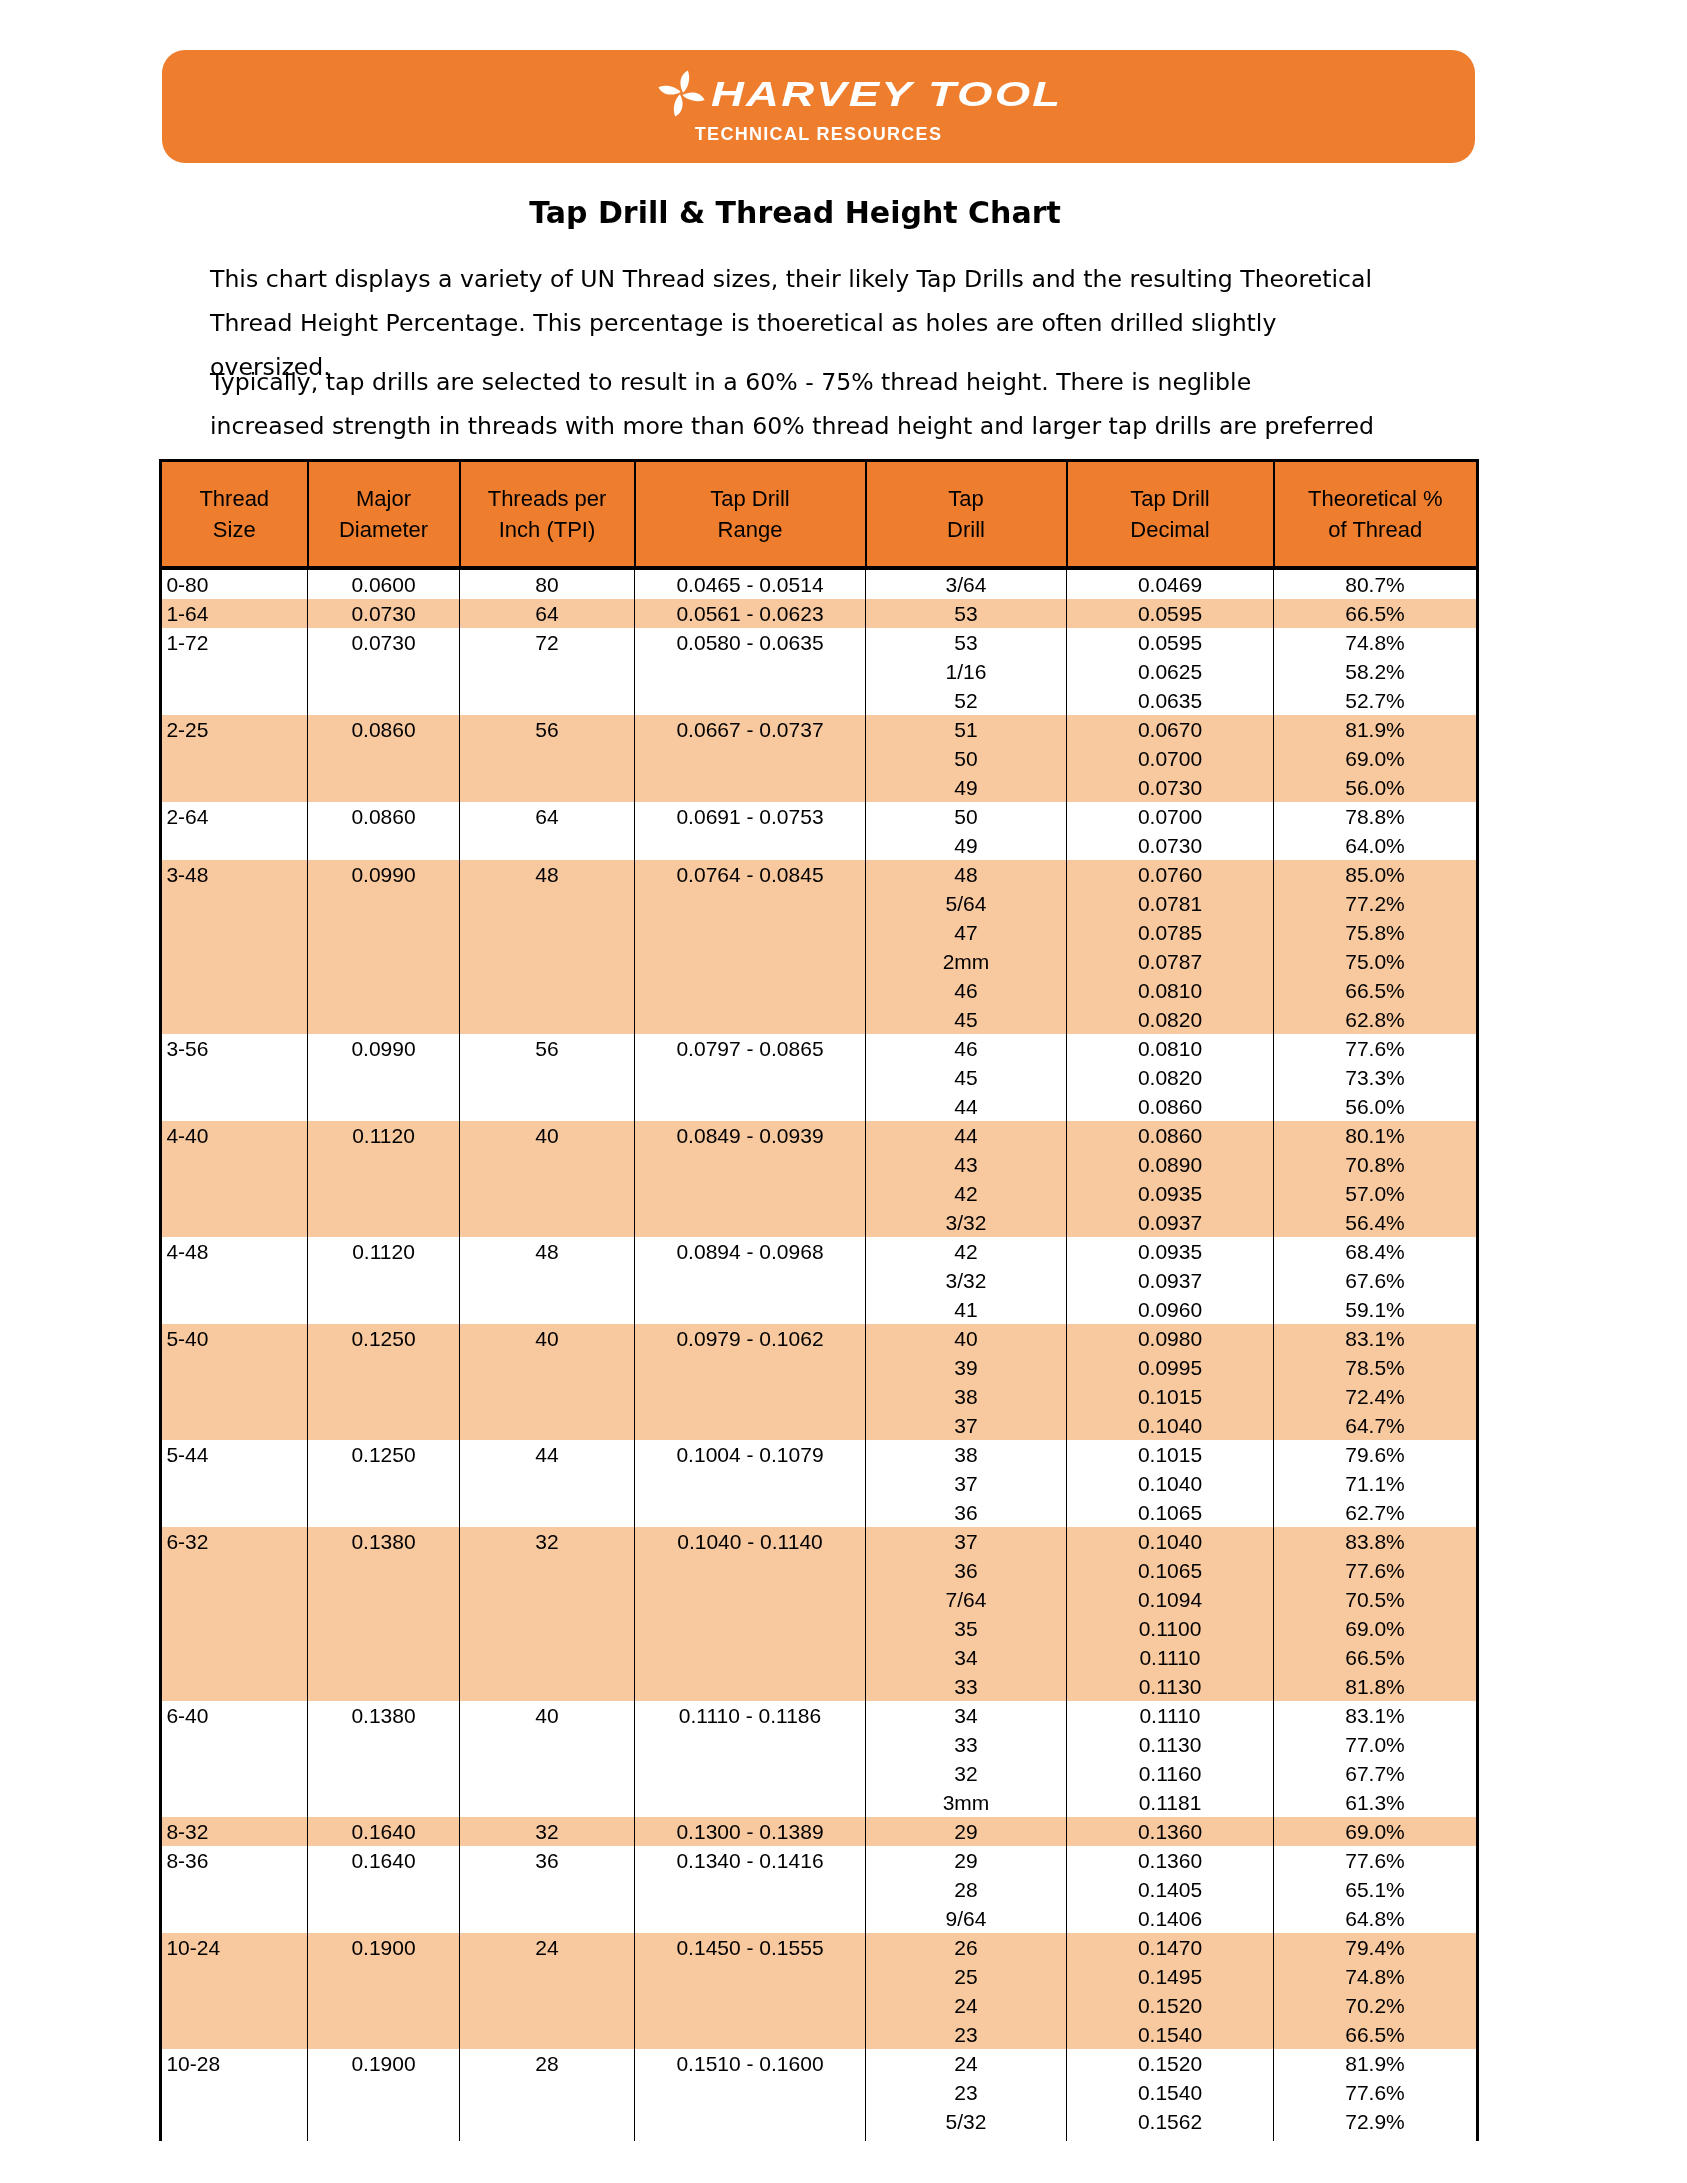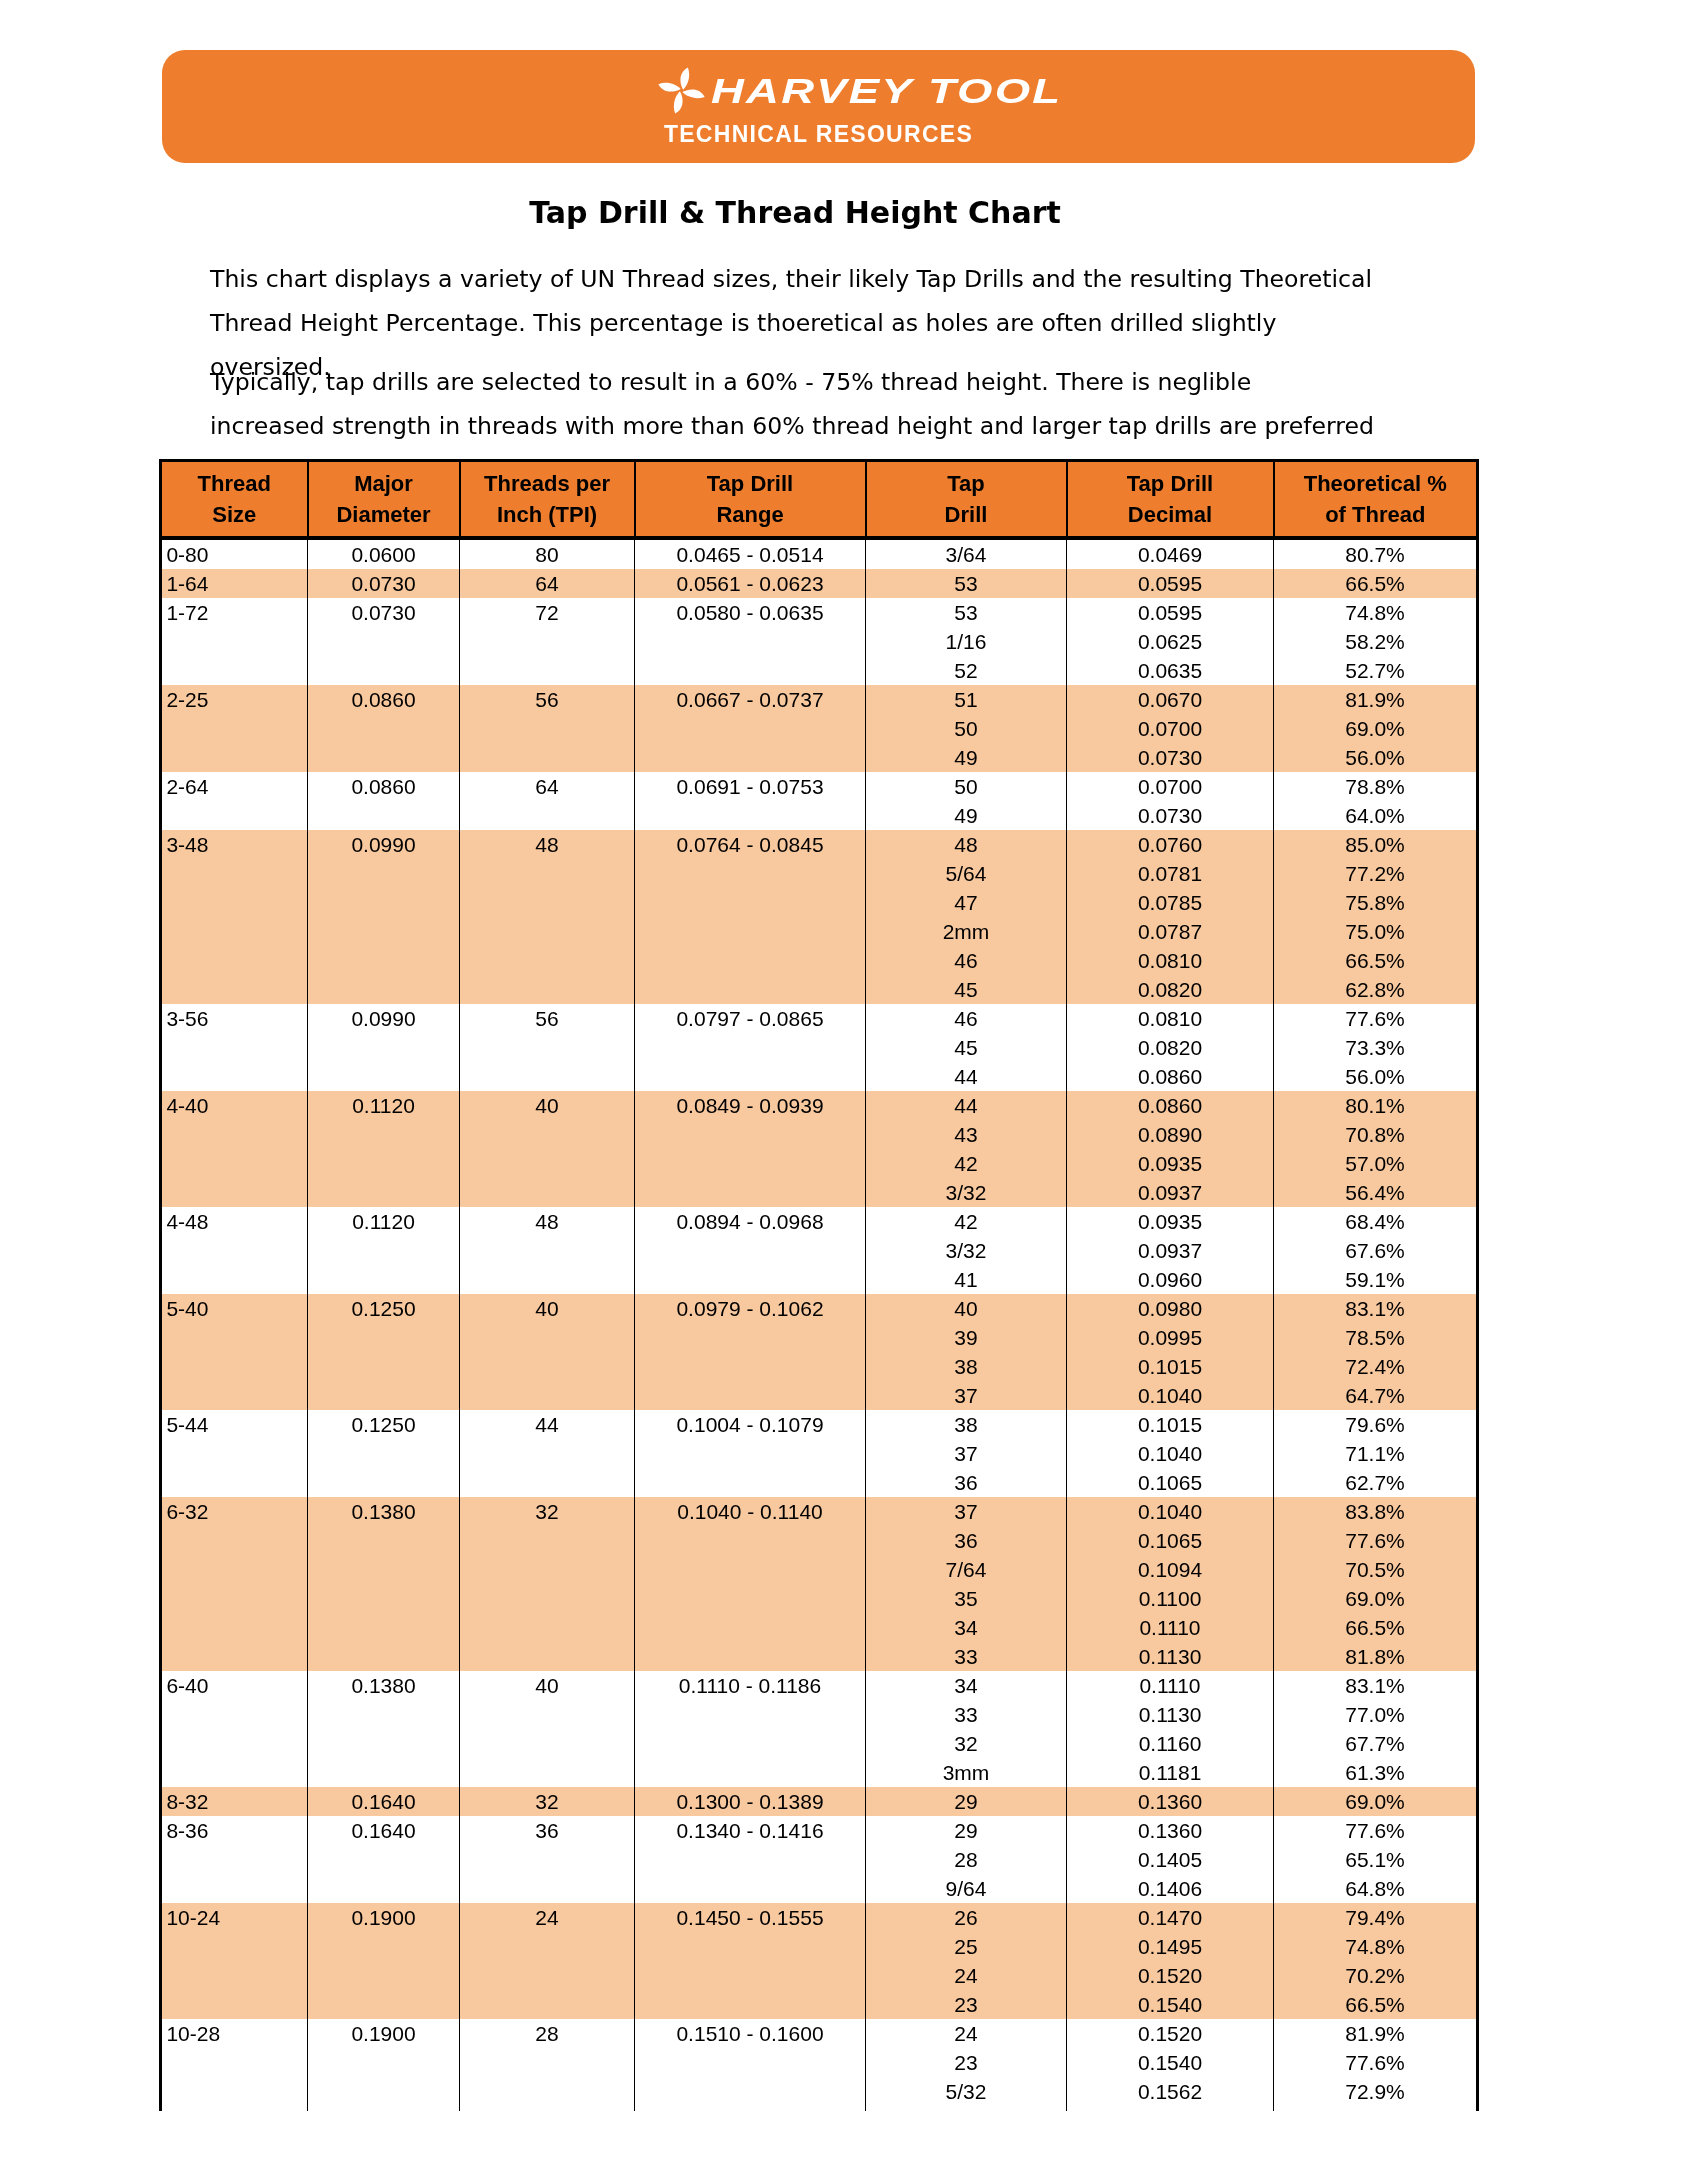--- a/index.html
+++ b/index.html
@@ -15,21 +15,21 @@
     display:flex; flex-direction:column; align-items:center; justify-content:center;
   }
   .logo-row { display:flex; align-items:center; }
   .logo-row svg { width:51px; height:51px; margin-right:3.5px; flex:0 0 auto; }
   .brand {
     display:inline-block; color:#fff; font-weight:bold; font-style:italic;
     font-size:35px; letter-spacing:1.7px; transform:scaleX(1.30); transform-origin:left center;
     white-space:nowrap; font-family:"Liberation Sans", sans-serif;
   }
   .subtitle {
-    margin-top:4.4px; color:#fff; font-weight:bold; font-size:23px;
+    margin-top:4.4px; color:#fff; font-weight:bold; font-size:18px;
     letter-spacing:1.3px; font-family:"Liberation Sans", sans-serif;text-align:center;
   }
   
   .title {
     position:absolute; top:190px; left:210px; width:1162px; margin:4px;
     text-align:center; font-family:"DejaVu Sans", sans-serif;
     font-weight:bold; font-size:30px; line-height:37px;
   }
   .intro {
     position:absolute; left:210px; width:1266px; margin:0;
@@ -41,22 +41,22 @@
   
   table.tap {
     position:absolute; left:159px; top:459px; width:1315px;
     border-collapse:collapse; table-layout:fixed;
     border-left:3.5px solid #000; border-right:3.5px solid #000; border-top:3.5px solid #000;
     font-family:"Liberation Sans", sans-serif;
   }
   table.tap th {
     background:var(--accent,#EE7E2E);
     border:2.6px solid #000; border-top-width:3.5px; border-bottom-width:4.4px;
-    font-weight:bold; font-size:22px; line-height:31px; color:#000;
-    white-space:pre-line; height:70px; padding:2px 0; text-align:center;
+    font-weight:normal; font-size:22px; line-height:31px; color:#000;
+    white-space:pre-line; height:70px; padding:17px 0; text-align:center;
   }
   table.tap td {
     border-left:1.7px solid #000; border-right:1.7px solid #000;
     vertical-align:top; padding:0; font-size:21px; line-height:29px;
     text-align:center;
   }
   table.tap td.thread { text-align:left; padding-left:4.4px; }
   table.tap tr.band { background:var(--band,#F8C89E); }
   table.tap .line { height:29px; }
   table.tap tbody tr:last-child td { padding-bottom:5.2px; }

